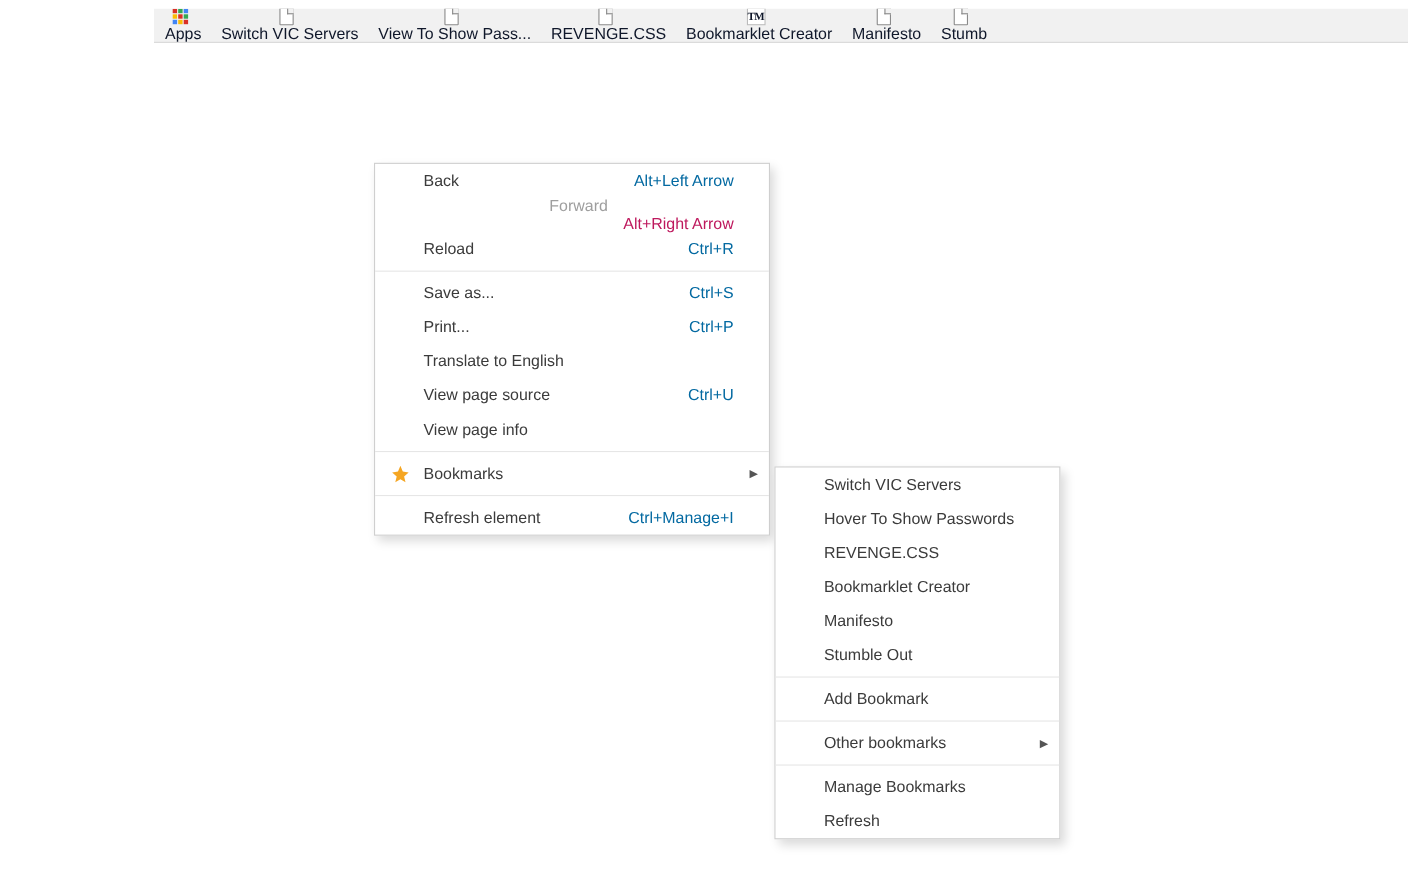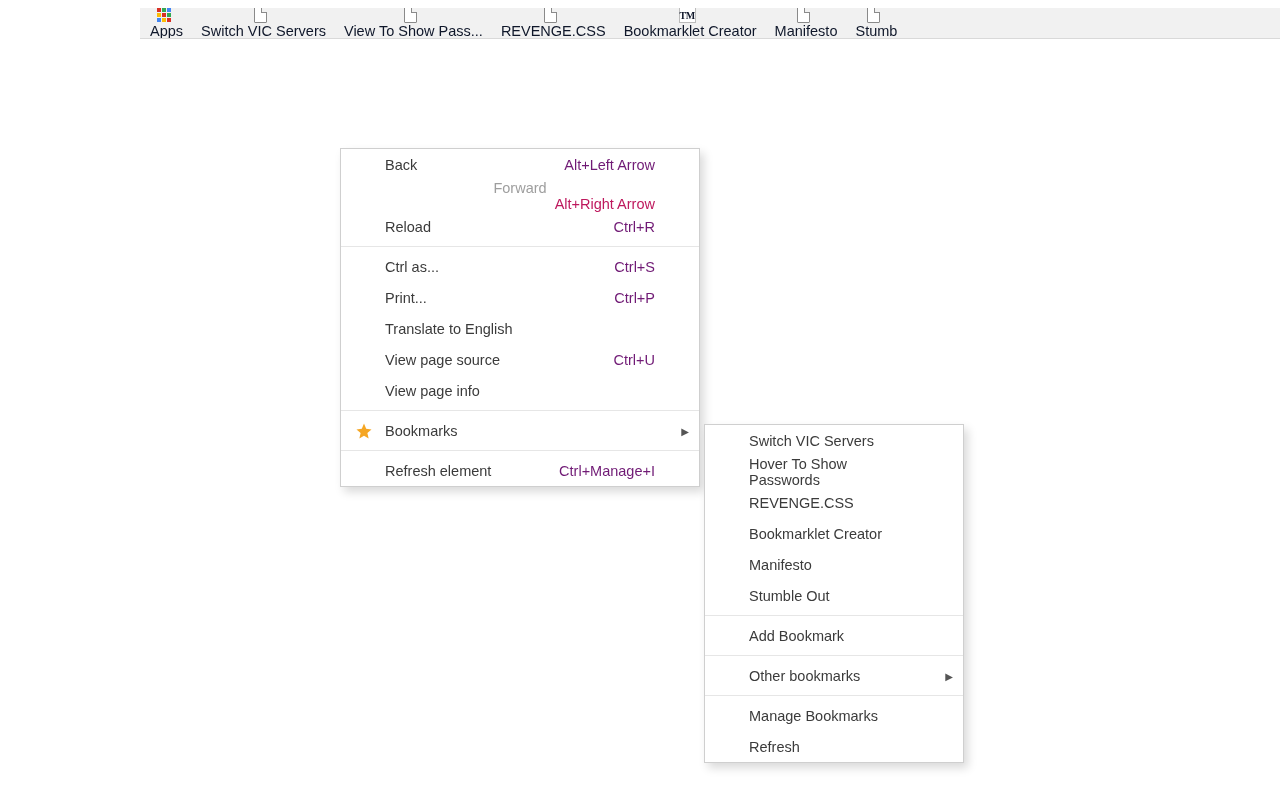--- a/index.html
+++ b/index.html
@@ -106,28 +106,28 @@
   .menu.sub-menu {
     left: 704px;
     top: 424px;
     width: 258px;
   }
   .menu .row {
     display: flex;
     align-items: center;
     height: 31px;
     padding-left: 44px;
-    padding-right: 44px;
+    padding-right: 32px;
     position: relative;
     cursor: default;
   }
   .menu .row.disabled { color: #9e9e9e; flex-direction: column; }
   .menu .row .shortcut {
     margin-left: auto;
-    color: #701a75;
+    color: #0369a1;
   }
   .menu .row.disabled .shortcut { color: #be185d; }
   .menu .row .leading-ico {
     position: absolute;
     left: 14px;
     top: 50%;
     transform: translateY(-50%);
     width: 18px; height: 18px;
     display: inline-flex; align-items:center; justify-content:center;
   }
@@ -213,21 +213,21 @@
   <div class="row disabled">
     <span>Forward</span>
     <span class="shortcut">Alt+Right Arrow</span>
   </div>
   <div class="row">
     <span>Reload</span>
     <span class="shortcut">Ctrl+R</span>
   </div>
   <hr class="sep">
   <div class="row">
-    <span>Ctrl as...</span>
+    <span>Save as...</span>
     <span class="shortcut">Ctrl+S</span>
   </div>
   <div class="row">
     <span>Print...</span>
     <span class="shortcut">Ctrl+P</span>
   </div>
   <div class="row">
     <span>Translate to English</span>
   </div>
   <div class="row">

